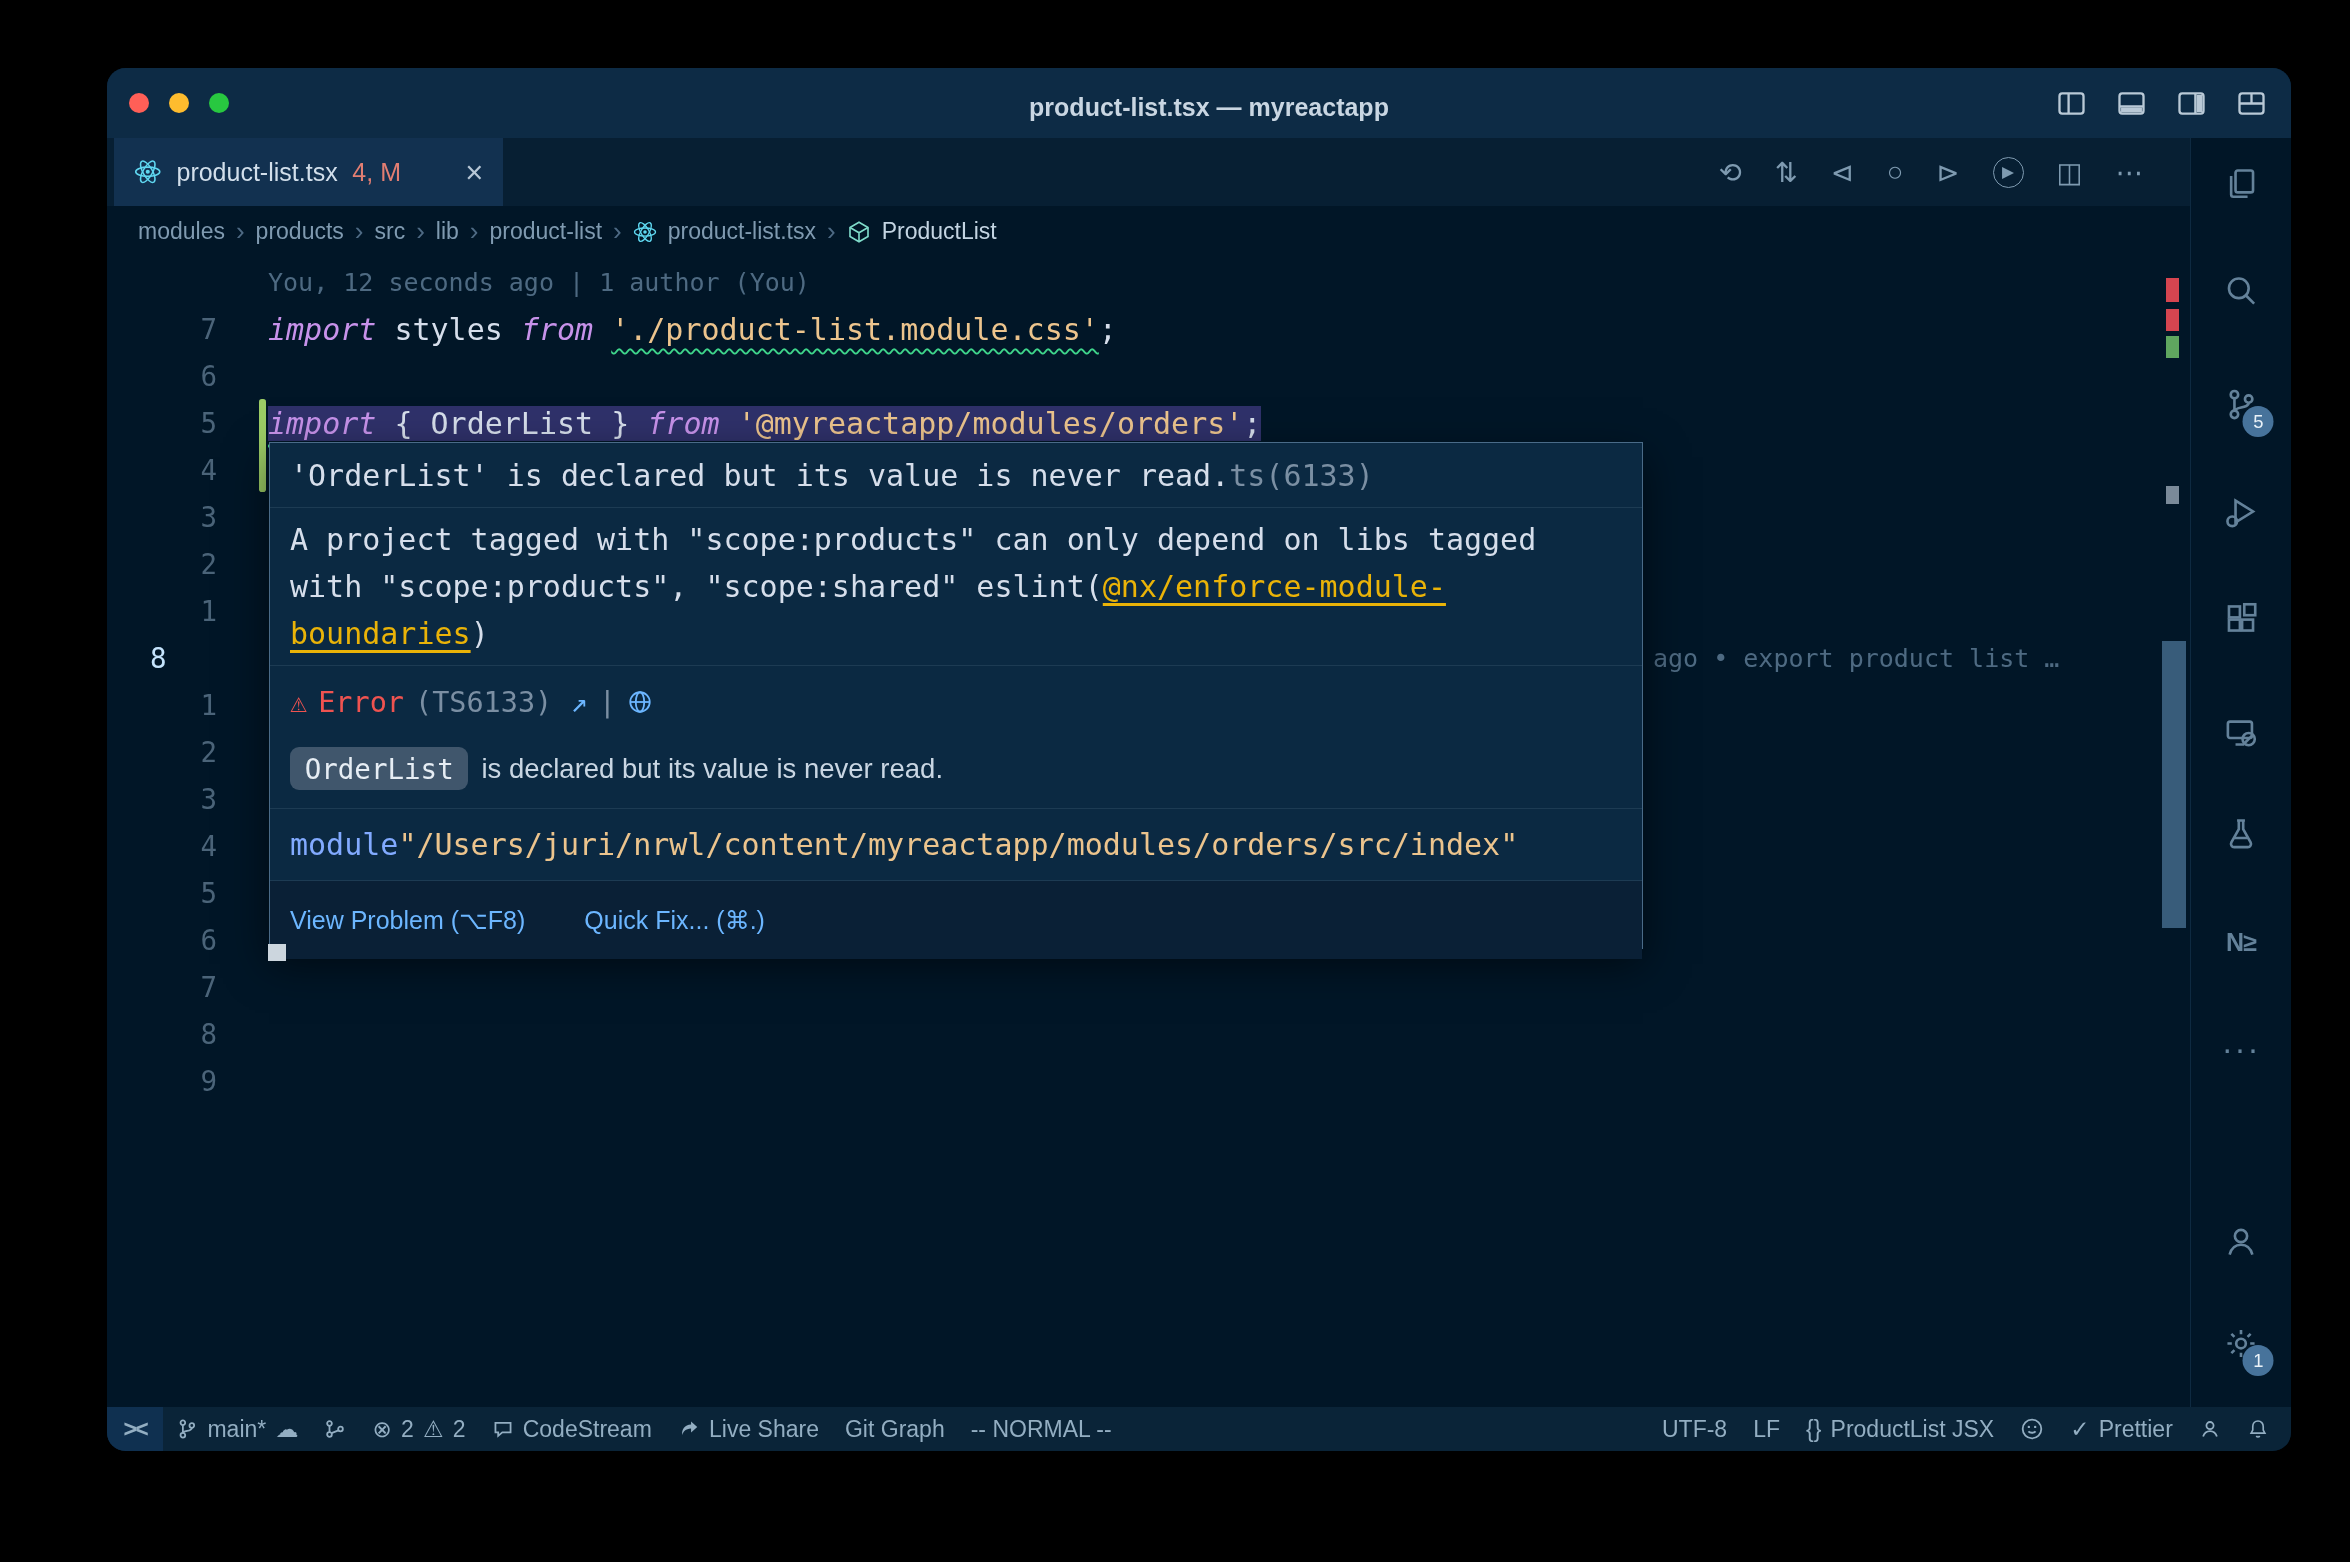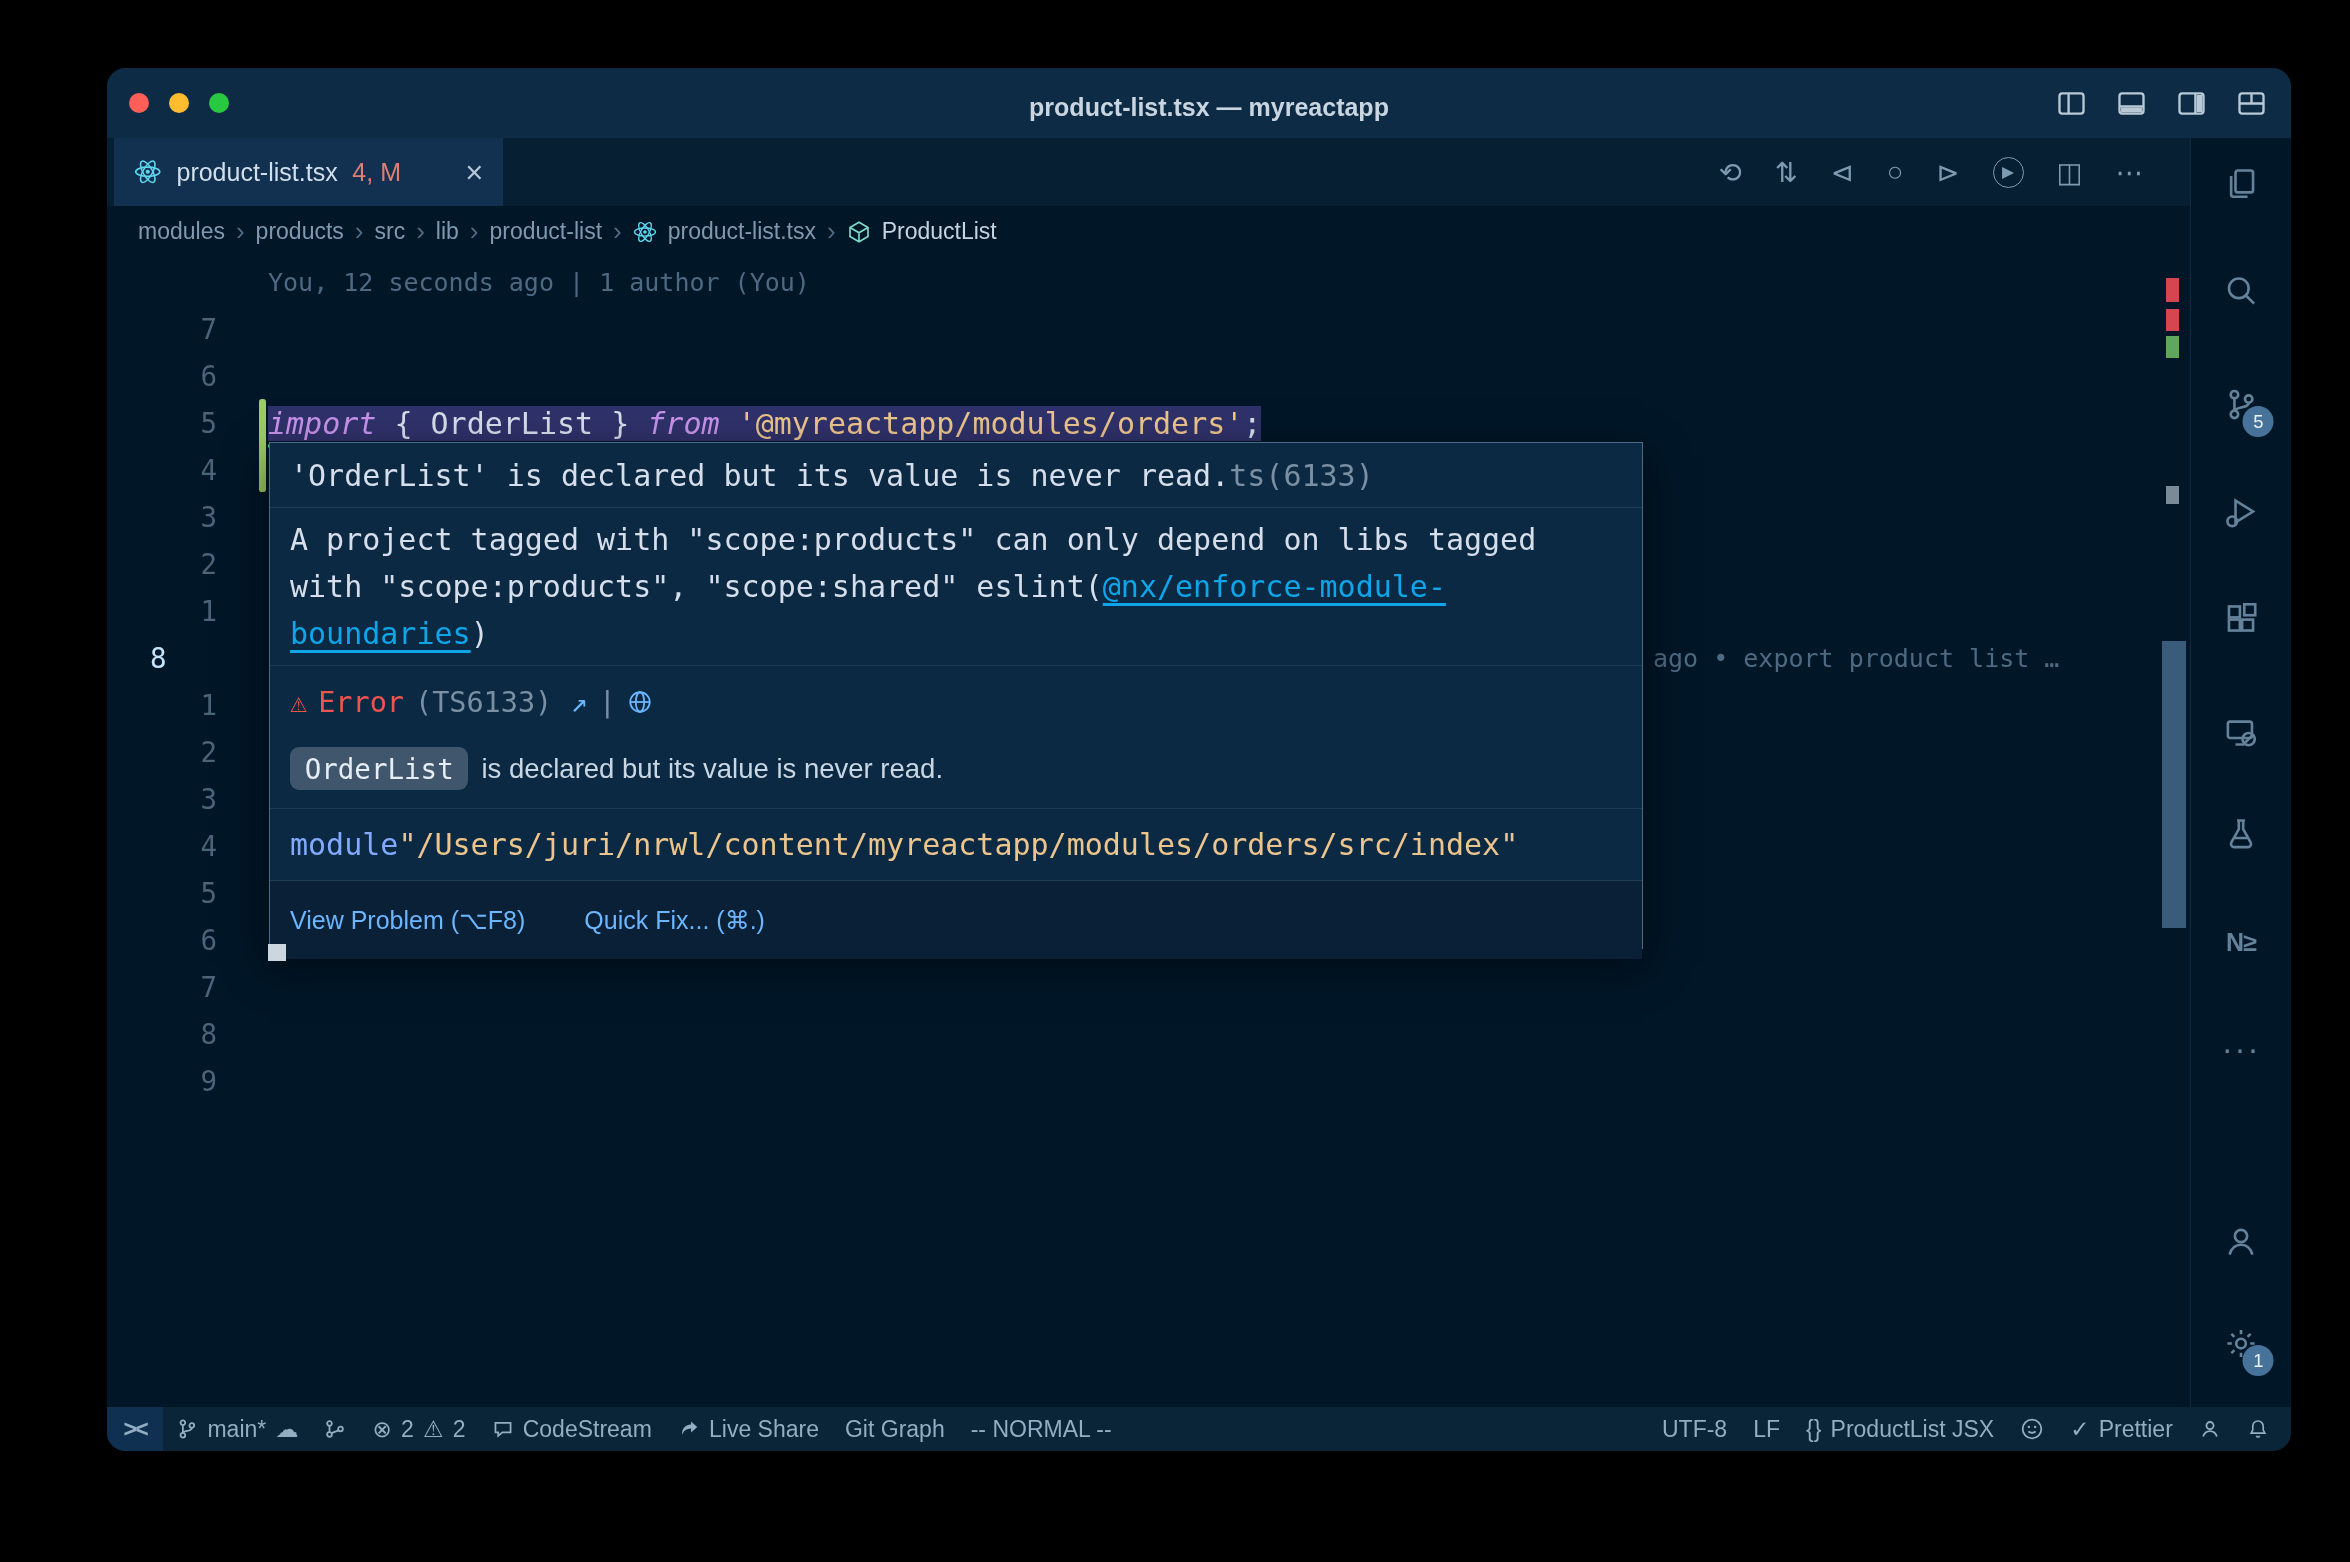--- a/index.html
+++ b/index.html
@@ -47,21 +47,21 @@
   
   .ov-mark{position:absolute;left:2059px;width:13px;}
   .ov-thumb{position:absolute;left:2055px;width:24px;top:384px;height:287px;background:rgba(86,130,168,.65);}
   
   .popup{position:absolute;left:162px;top:185px;width:1374px;height:507px;background:#0b2942;
          border:1.4px solid #4a6b88;box-sizing:border-box;z-index:5;display:flex;flex-direction:column;
          font-family:"DejaVu Sans Mono",monospace;color:#d6deeb;box-shadow:0 14.7px 40px rgba(0,0,0,.55);}
   .pp-sec1{height:64px;flex:none;display:flex;align-items:center;padding:0 20px;font-size:30px;}
   .pp-div{height:0.9px;flex:none;background:#1d3b53;}
   .pp-sec2{flex:none;padding:8.3px 20px;font-size:30px;line-height:47px;}
-  .pp-link{color:#0ea5e9;text-decoration:underline;text-underline-offset:6.4px;}
+  .pp-link{color:#eab308;text-decoration:underline;text-underline-offset:6.4px;}
   .pp-sec3{flex:1;padding:11px 20px;}
   .pp-errrow{display:flex;align-items:center;gap:11px;font-size:28.5px;height:50px;}
   .err{color:#ef5350;}
   .muted{color:#7b8fa3;}
   .blue{color:#6cb6ff;}
   .pp-chiprow{margin-top:13px;display:flex;align-items:center;font-family:"Liberation Sans",sans-serif;
               font-size:27.5px;color:#c9d6e3;height:57px;}
   .chip{font-family:"DejaVu Sans Mono",monospace;background:#40566c;color:#e6edf4;padding:5.5px 14.7px;border-radius:9px;
         font-size:27.5px;margin-right:13px;}
   .pp-sec4{height:71px;flex:none;display:flex;align-items:center;padding:0 20px;font-size:30px;}
@@ -187,20 +187,21 @@
   <div class="editor">
     <div class="git-add-bar"></div>
 
     <div class="rows">
       <div class="row">
         <span class="ln"></span>
         <span class="blame">You, 12 seconds ago | 1 author (You)</span>
       </div>
       <div class="row">
         <span class="ln">7</span>
+        <span class="code"><i class="kw">import</i><span> styles </span><i class="kw">from</i><span> </span><span class="str squig">'./product-list.module.css'</span><span>;</span></span>
       </div>
       <div class="row">
         <span class="ln">6</span>
       </div>
       <div class="row">
         <span class="ln">5</span>
         <span class="code sel squig"><i class="kw">import</i><span> { OrderList } </span><i class="kw">from</i><span> </span><span class="str">'@myreactapp/modules/orders'</span><span>;</span></span>
       </div>
       <div class="row"><span class="ln">4</span></div>
       <div class="row"><span class="ln">3</span></div>

